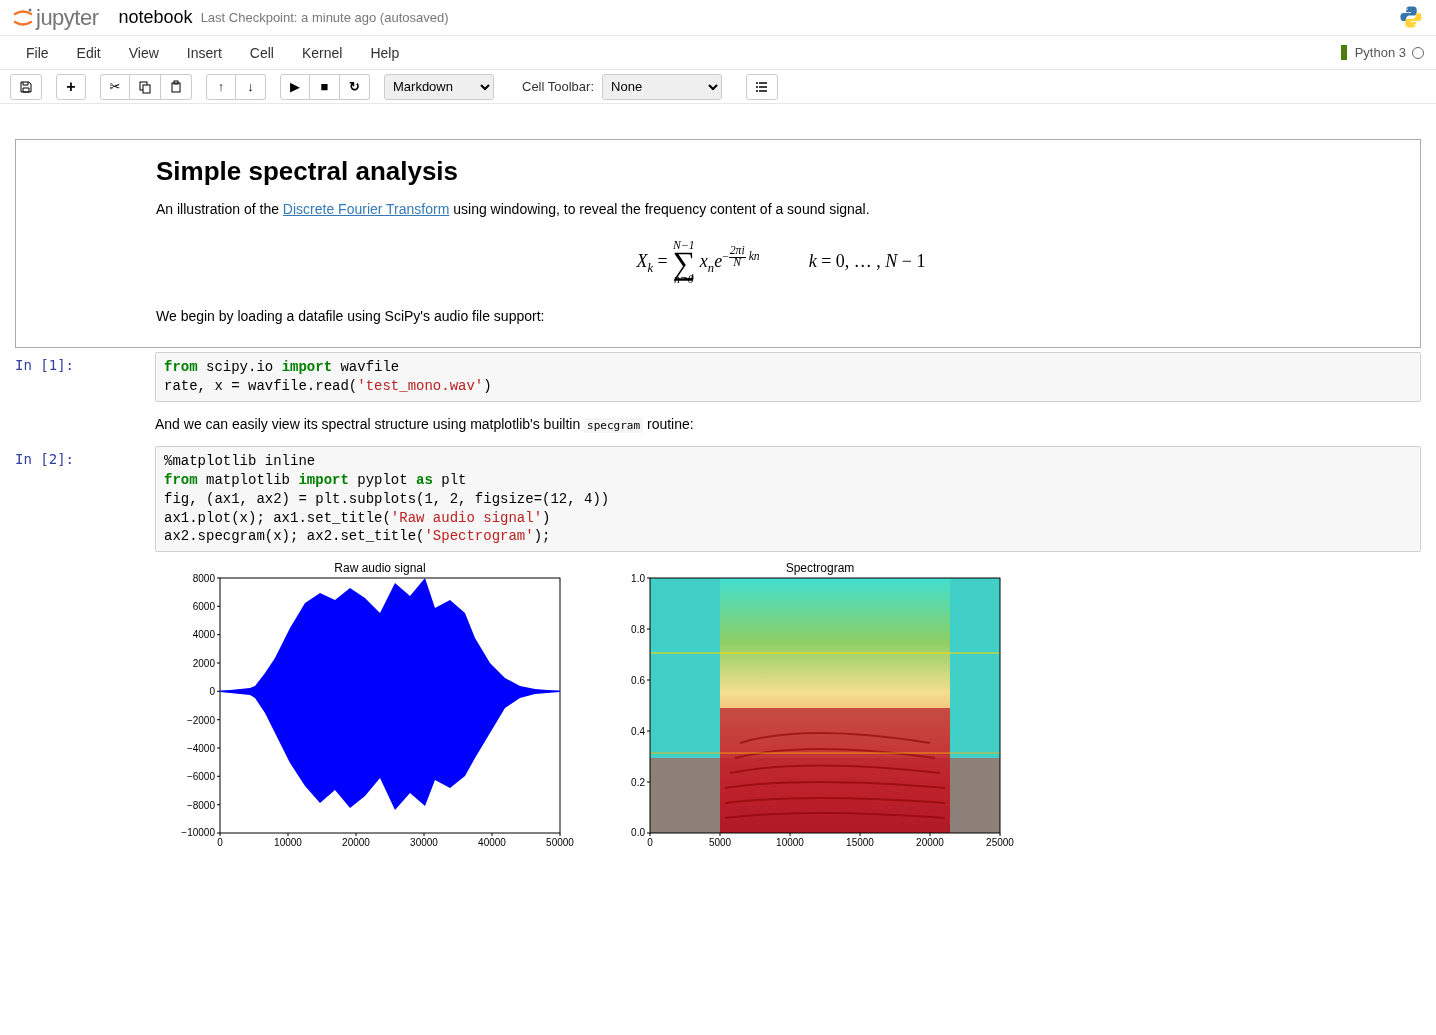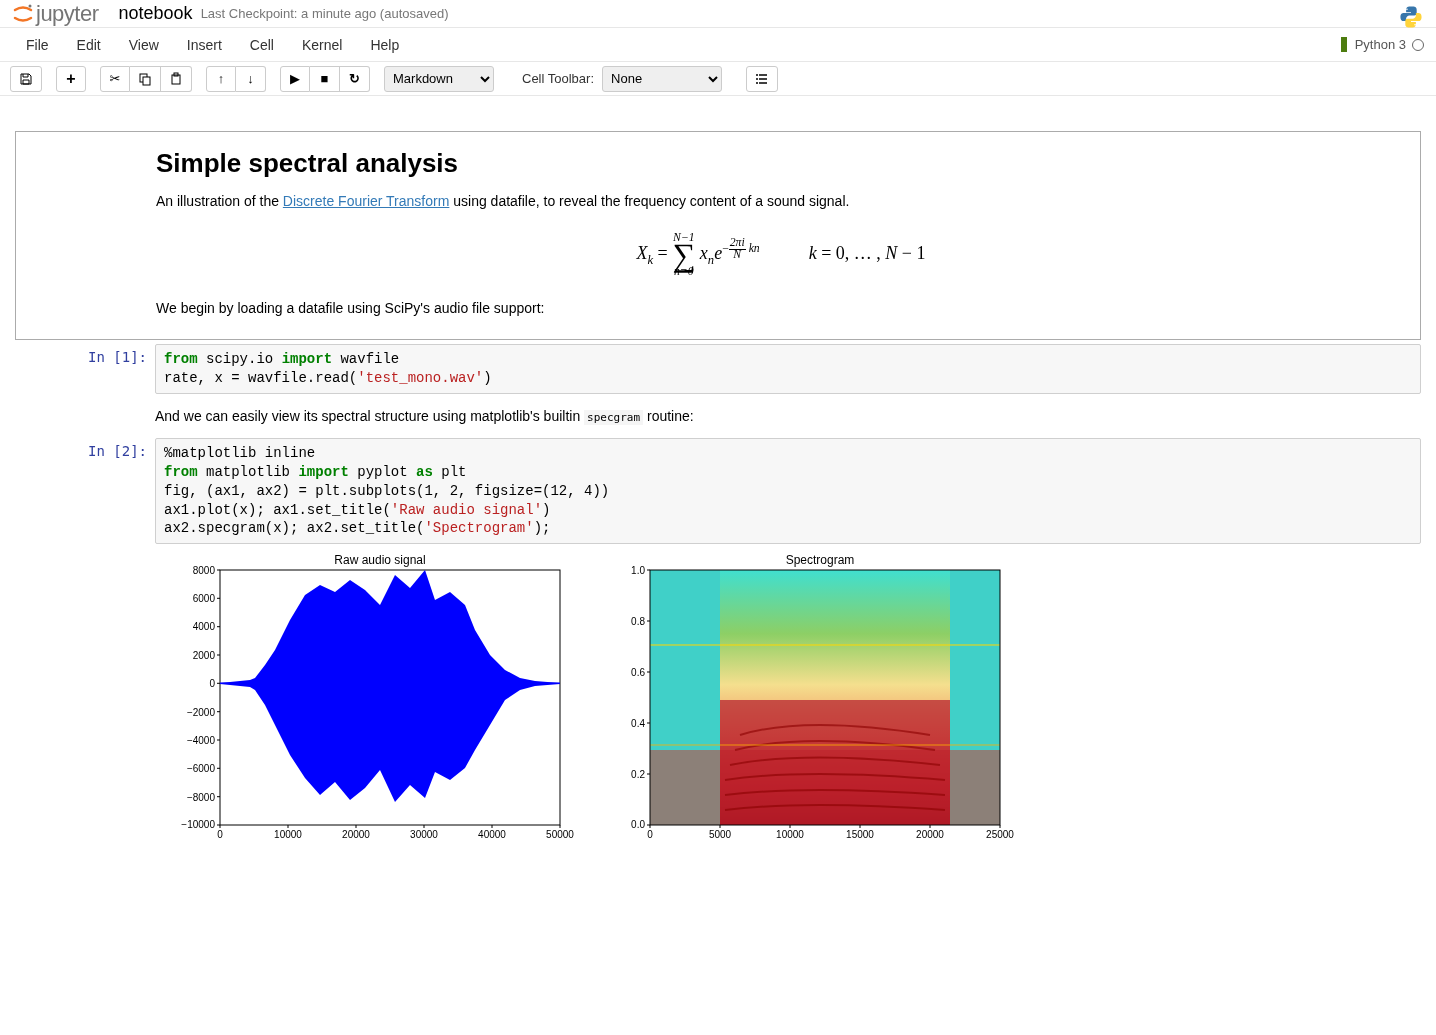--- a/index.html
+++ b/index.html
@@ -1,17 +1,17 @@
 <!DOCTYPE html>
 <html><head>
 <meta charset="utf-8">
 <style>
 * { box-sizing: border-box; margin: 0; padding: 0; }
 body { font-family: "Helvetica Neue", Helvetica, Arial, sans-serif; font-size: 14px; color: #000; background: #fff; }
-.header { display: flex; align-items: center; padding: 6px 12px; border-bottom: 1px solid #e7e7e7; height: 28px; position: relative; }
+.header { display: flex; align-items: center; padding: 6px 12px; border-bottom: 1px solid #e7e7e7; height: 36px; position: relative; }
 .logo { display: flex; align-items: center; gap: 2px; }
 .logo-text { font-size: 22px; color: #757575; font-weight: normal; letter-spacing: -0.5px; }
 .nb-title { margin-left: 20px; font-size: 18px; color: #000; }
 .checkpoint { margin-left: 8px; font-size: 13px; color: #777; }
 .python-icon { position: absolute; right: 12px; top: 4px; width: 26px; height: 26px; }
 .menubar { display: flex; align-items: center; padding: 0 12px; height: 34px; border-bottom: 1px solid #e7e7e7; position: relative; }
 .menubar-item { padding: 6px 14px; background: none; border: none; font-size: 14px; color: #333; cursor: pointer; }
 .kernel-status { position: absolute; right: 12px; display: flex; align-items: center; gap: 6px; font-size: 13px; color: #555; }
 .kernel-circle { width: 12px; height: 12px; border: 1px solid #666; border-radius: 50%; display:inline-block;}
 .toolbar { display: flex; align-items: center; padding: 4px 10px; border-bottom: 1px solid #e7e7e7; gap: 4px; height: 34px; }
@@ -25,21 +25,21 @@
 .tb-label { font-size: 13px; color: #333; padding: 0 4px; }
 .notebook-container { padding: 15px; margin-top: 20px; }
 .cell { margin: 0 0 2px 0; }
 .md-cell { border: 1px solid #ababab; background: #fff; padding: 0; }
 .md-cell .inner { padding: 12px 14px 12px 140px; }
 .md-cell h1 { font-size: 26px; font-weight: bold; margin: 4px 0 12px 0; }
 .md-cell p { font-size: 14px; margin: 8px 0; line-height: 1.5; }
 .md-cell a { color: #337ab7; text-decoration: underline; }
 .math-block { text-align: center; padding: 12px 0; font-family: "Cambria Math", "Times New Roman", serif; font-size: 18px; font-style: italic; }
 .code-cell { display: flex; align-items: flex-start; }
-.prompt { width: 140px; text-align: right; padding: 5px 8px 0 0; font-family: monospace; font-size: 14px; color: #303F9F; flex-shrink: 0; }
+.prompt { width: 140px; padding: 5px 8px 0 0; font-family: monospace; font-size: 14px; color: #303F9F; flex-shrink: 0; }
 .code-area { flex: 1; border: 1px solid #cfcfcf; background: #f7f7f7; padding: 5px 8px; font-family: Liberation Mono, monospace; font-size: 14px; line-height: 1.35; white-space: pre; overflow-x: auto; border-radius: 2px; }
 .kw { color: #008000; font-weight: bold; }
 .str { color: #ba2121; }
 .output-row { display: flex; align-items: flex-start; margin: 0 0 4px 0; }
 .output-area { flex: 1; padding: 4px 0; }
 .md-inline { display: flex; }
 .md-inline .prompt { color: transparent; }
 .md-inline .md-body { flex: 1; padding: 8px 0; font-size: 14px; }
 .md-inline code { font-family: monospace; background: #f5f5f5; padding: 1px 3px; font-size: 11px; }
 .plot-container { display: flex; gap: 30px; }
@@ -161,21 +161,21 @@
       </button>
     </div>
 </div>
 
 <div class="notebook-container">
 
   <div class="cell md-cell">
     <div class="inner">
       <h1>Simple spectral analysis</h1>
       <p>
-        <span>An illustration of the </span><a href="#">Discrete Fourier Transform</a><span> using datafile, to reveal the frequency content of a sound signal.</span>
+        <span>An illustration of the </span><a href="#">Discrete Fourier Transform</a><span> using windowing, to reveal the frequency content of a sound signal.</span>
       </p>
       <div class="math-block">
         <span style="font-style:italic">X<sub style="font-size:0.7em">k</sub></span>
         <span style="font-style:normal"> = </span>
         <span style="display:inline-block;vertical-align:middle;text-align:center;line-height:1;position:relative">
           <span style="display:block;font-size:0.65em;font-style:italic">N−1</span>
           <span style="display:block;font-size:1.8em;font-style:normal;line-height:0.7">∑</span>
           <span style="display:block;font-size:0.65em;font-style:italic">n=0</span>
         </span>
         <span style="font-style:italic"> x<sub style="font-size:0.7em">n</sub>e</span><sup style="font-size:0.65em"><span style="font-style:normal">−</span><span style="display:inline-block;vertical-align:middle;text-align:center;line-height:0.9"><span style="display:block;border-bottom:1px solid #000;padding:0 1px;font-style:italic">2πi</span><span style="display:block;font-style:italic">N</span></span> <span style="font-style:italic">kn</span></sup>

